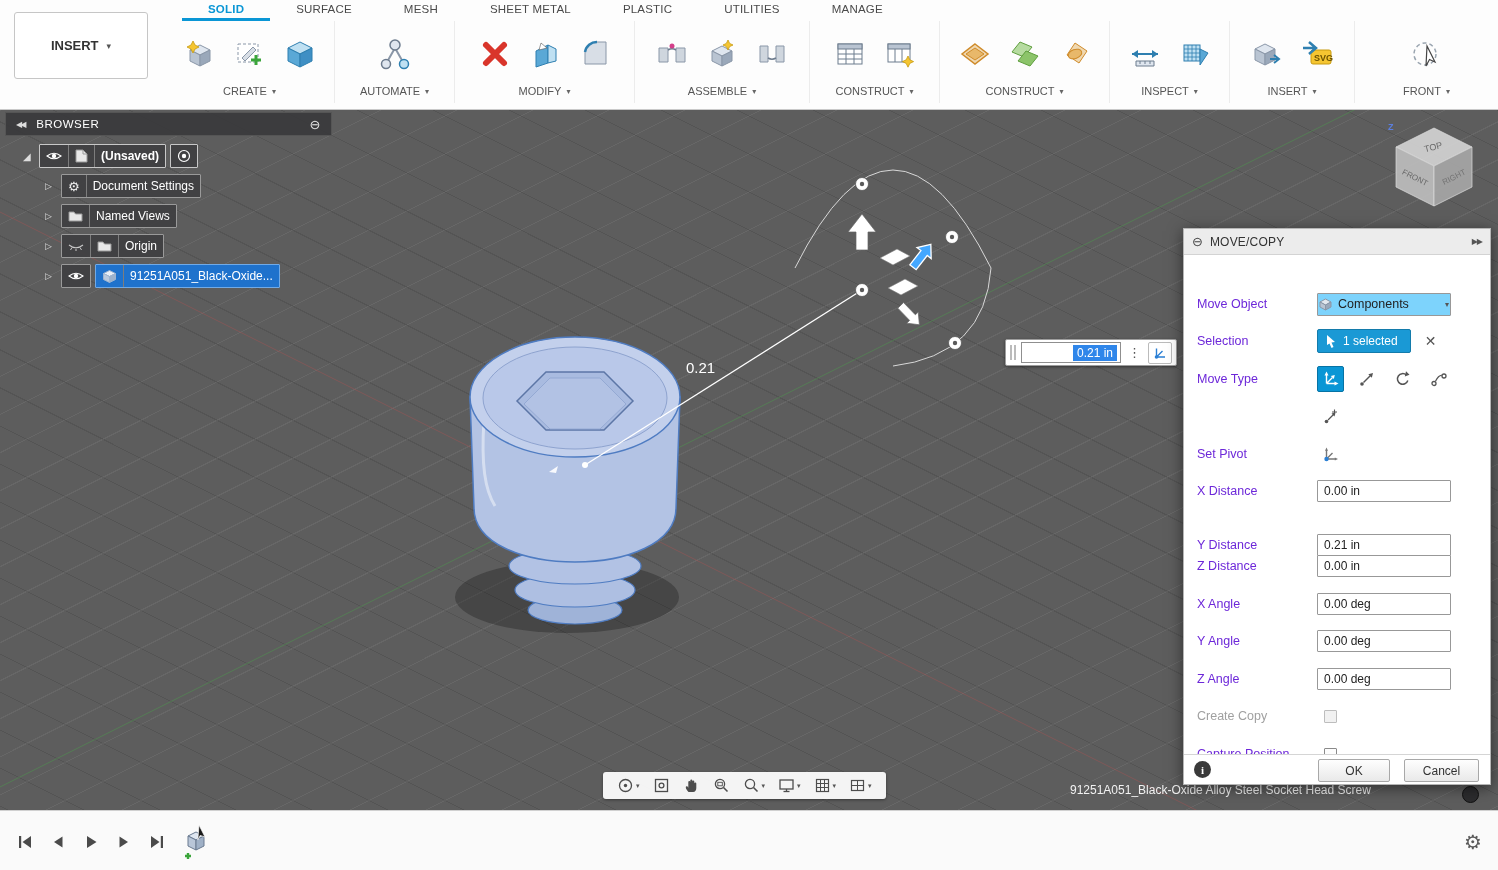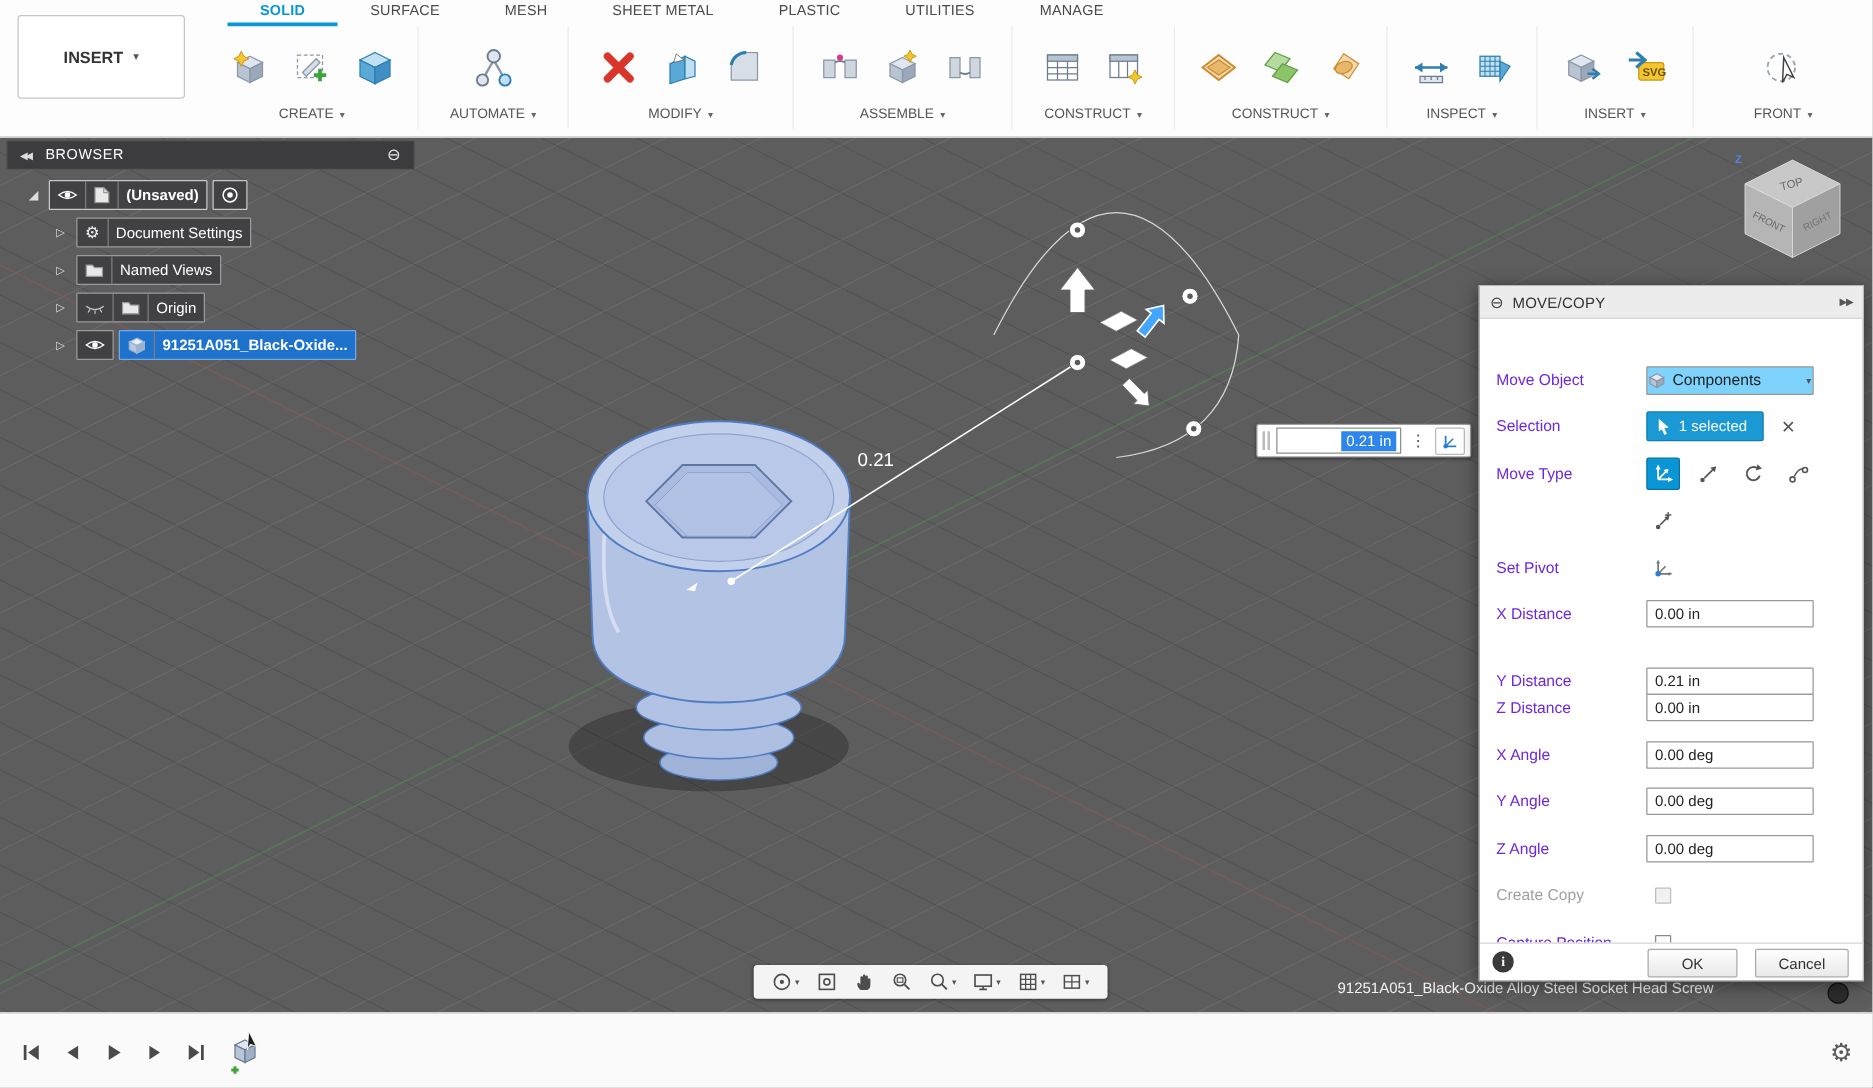--- a/index.html
+++ b/index.html
@@ -32,21 +32,21 @@
   
   .browser { position:absolute; left:5px; top:2px; width:327px; color:#fff; font-size:12px; }
   .bheader { height:24px; background:rgba(58,58,60,0.95); border:1px solid #555; display:flex; align-items:center; padding:0 10px; letter-spacing:.5px; font-size:11.5px; }
   .bheader .dbl { font-size:8px; letter-spacing:-2px; margin-right:12px; color:#ddd; cursor:pointer; }
   .bheader .minus { margin-left:auto; font-size:13px; color:#e8e8e8; cursor:pointer; }
   .trow { position:absolute; left:0; display:flex; align-items:center; gap:4px; }
   .exp { color:#ddd; font-size:9px; width:12px; cursor:pointer; }
   .tbox { background:rgba(64,64,66,0.93); border:1px solid #9a9a9a; height:24px; display:inline-flex; align-items:center; color:#fff; border-radius:1px; }
   .tbox .cell { padding:0 6px; display:flex; align-items:center; height:100%; }
   .tbox .cell + .cell { border-left:1px solid #7d7d7d; }
-  .tbox.sel { background:#1f72cc; border-color:#71aae6; font-weight:bold; }
+  .tbox.sel { background:#1f72cc; border-color:#71aae6; font-weight:normal; }
   .gear { font-size:13px; color:#eee; }
 
   
   .comments { position:absolute; left:5px; top:664px; width:327px; height:26px; background:rgba(58,58,60,0.95); border:1px solid #555; display:flex; align-items:center; padding:0 12px; color:#fff; font-size:11.5px; letter-spacing:.5px; }
   .comments .plus { margin-left:auto; font-size:13px; cursor:pointer; }
   .navbar { position:absolute; left:603px; top:662px; height:27px; background:rgba(252,252,252,0.95); border-radius:3px; box-shadow:0 1px 3px rgba(0,0,0,.4); display:flex; align-items:center; padding:0 10px; gap:5px; }
   .navbtn { display:flex; align-items:center; gap:2px; padding:2px 4px; cursor:pointer; border-radius:2px; }
   .navbtn .chev { font-size:7px; color:#555; }
 
   .status-text { position:absolute; left:1070px; top:673px; color:#f2f2f2; font-size:12px; white-space:nowrap; }

